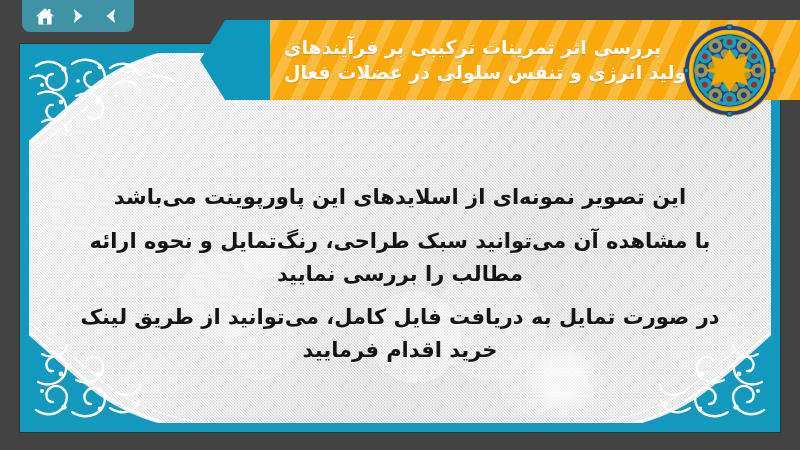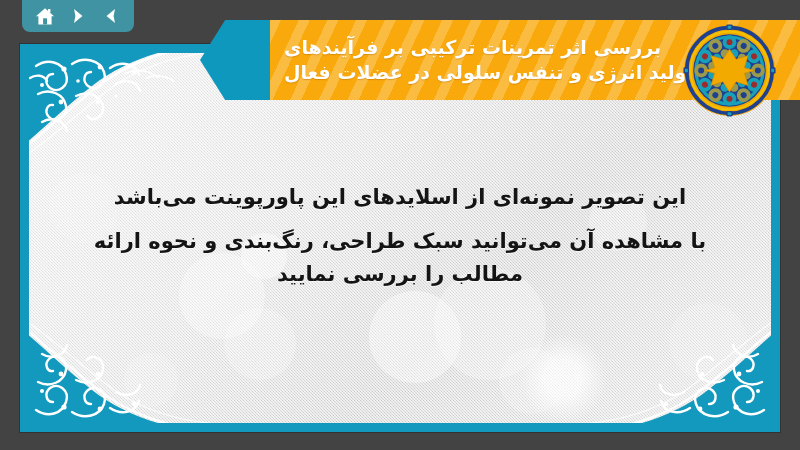--- a/index.html
+++ b/index.html
@@ -222,21 +222,22 @@
           <circle cx="41" cy="58" r="2.4"></circle>
             <circle cx="78" cy="58" r="2.2"></circle>
           <circle cx="114" cy="28" r="2.2"></circle>
             <circle cx="22" cy="41" r="2"></circle>
         </g>
       </svg>
     </div>
 
     <div id="body-text">
       <p>این تصویر نمونه‌ای از اسلایدهای این پاورپوینت می‌باشد</p>
-      <p>با مشاهده آن می‌توانید سبک طراحی، رنگ‌بندی و نحوه ارائه مطالب را بررسی نمایید</p>
+      <p>با مشاهده آن می‌توانید سبک طراحی، رنگ‌تمایل و نحوه ارائه مطالب را بررسی نمایید</p>
+      <p>در صورت تمایل به دریافت فایل کامل، می‌توانید از طریق لینک خرید اقدام فرمایید</p>
     </div>
 
   </div>
 </div>
 
 <div id="title-banner-wrap">
   <div id="banner-arrow"></div>
   <div id="banner-body">
     <div id="banner-title">
       <span>بررسی اثر تمرینات ترکیبی بر فرآیندهای</span>

